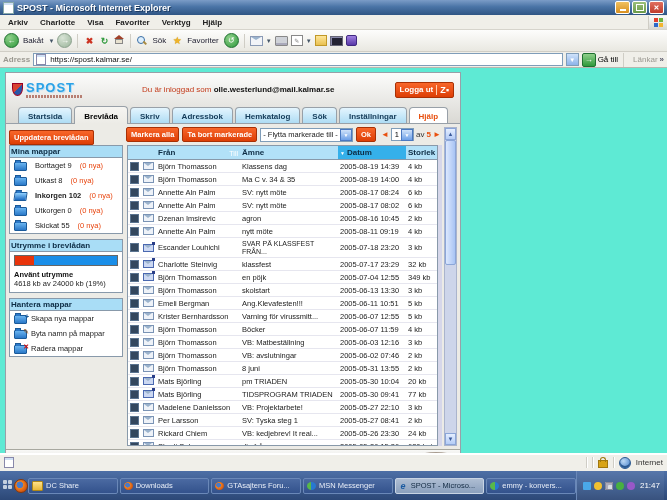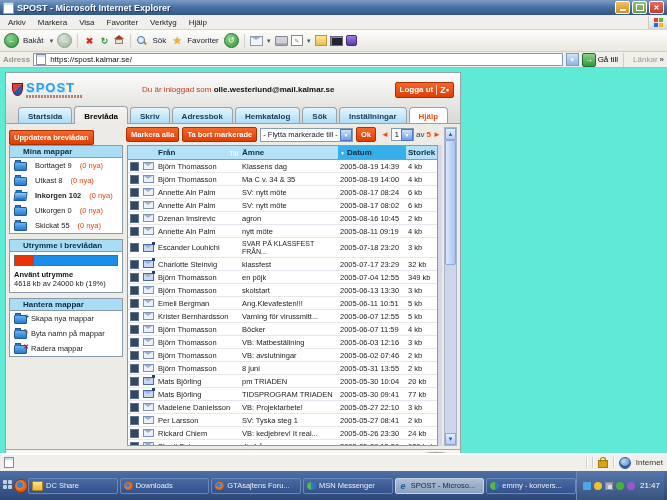--- a/index.html
+++ b/index.html
@@ -98,21 +98,21 @@
   .parrow{color:#e8500f;font-size:8px;}
   .pagebox{display:flex;align-items:center;background:#fff;border:1px solid #7f9db9;height:11px;padding-left:3px;font-size:7.5px;}
   .p-of{color:#333;}
   .p-total{color:#e8500f;font-weight:bold;}
 
   .content-row{flex:1 1 auto;display:flex;gap:4px;overflow:hidden;}
 
   
   .sidebar{width:114px;flex:0 0 auto;display:flex;flex-direction:column;gap:5px;}
   .panel{background:#fff;border:1px solid #8899aa;}
-  .panel-header{background:#a9ddf6;border-bottom:1px solid #8899aa;font-size:8px;font-weight:bold;color:#0d2c44;padding:1px 13px;}
+  .panel-header{background:#a9ddf6;border-bottom:1px solid #8899aa;font-size:8px;font-weight:bold;color:#0d2c44;padding:1px 1px;}
   .folder-row{display:flex;align-items:center;gap:8px;padding:2px 2px 2px 4px;font-size:7.5px;color:#222;white-space:nowrap;}
   .fico{width:11px;height:7px;flex:0 0 auto;background:linear-gradient(#6ab4f0,#2a78c8);border:1px solid #1a5a9a;border-radius:1px;position:relative;margin-top:2px;}
   .fico::before{content:"";position:absolute;top:-3px;left:0;width:4px;height:2px;background:#2a78c8;border:1px solid #1a5a9a;border-bottom:none;}
   .fico.open{background:linear-gradient(#8fd0ff,#1a68c0);transform:skewX(-8deg);}
   .fname.b{font-weight:bold;}
   .fnew{color:#e8430c;}
   .quota-body{padding:3px 4px 4px;}
   .quota-bar{height:9px;border:1px solid #666;background:#1a8ee8;position:relative;overflow:hidden;}
   .quota-used{position:absolute;left:0;top:0;bottom:0;background:#e8340b;}
   .quota-label{font-size:7.5px;font-weight:bold;margin-top:4px;color:#111;}
@@ -199,23 +199,23 @@
     <span class="title-icon"></span>
     <span class="title-text">SPOST - Microsoft Internet Explorer</span>
     <span class="win-controls">
       <span class="wc min"></span>
       <span class="wc max"></span>
       <span class="wc close">✕</span>
     </span>
   </div>
 
   <div class="menubar">
-    <span id="menu-items" style="display:flex;">
+    <span id="menu-items" style="display:flex;font-weight:bold;">
         <span class="menu-item">Arkiv</span>
-        <span class="menu-item">Markera</span>
+        <span class="menu-item">Charlotte</span>
         <span class="menu-item">Visa</span>
         <span class="menu-item">Favoriter</span>
         <span class="menu-item">Verktyg</span>
         <span class="menu-item">Hjälp</span>
       </span>
     <span class="winlogo-box">
         <span class="winflag">
           <i></i>
           <i></i>
           <i></i>

